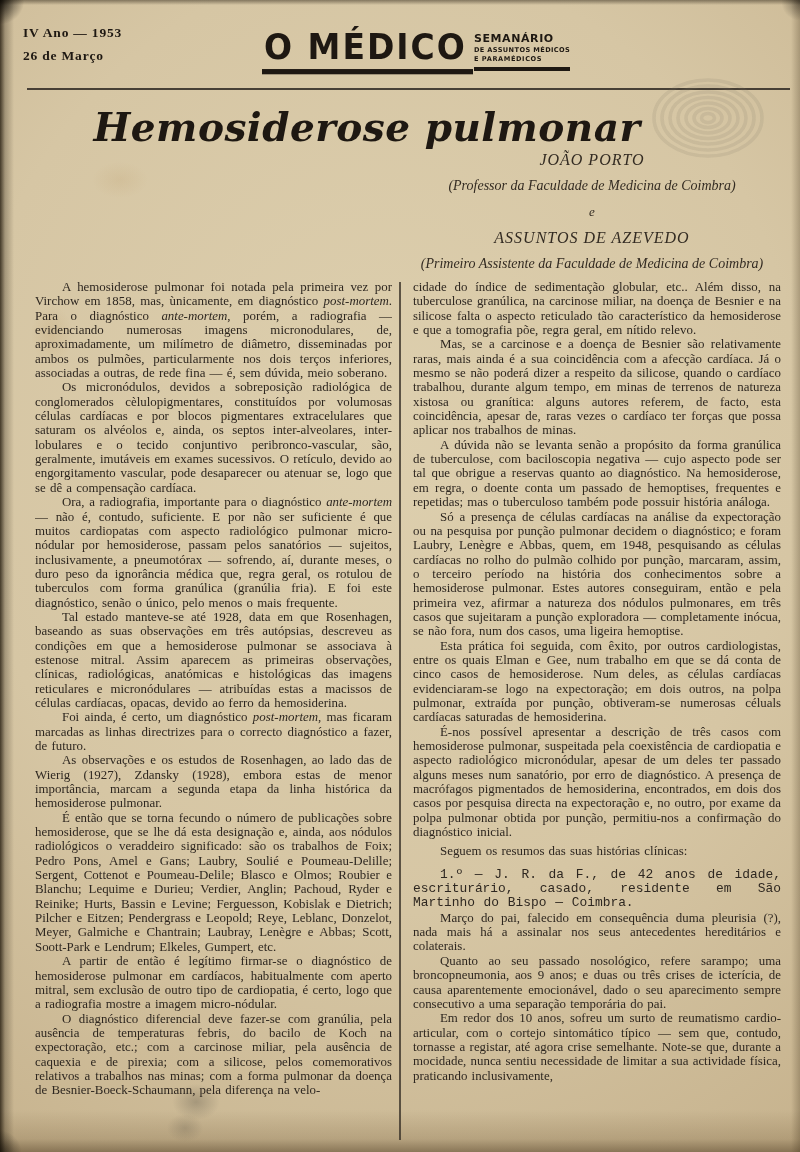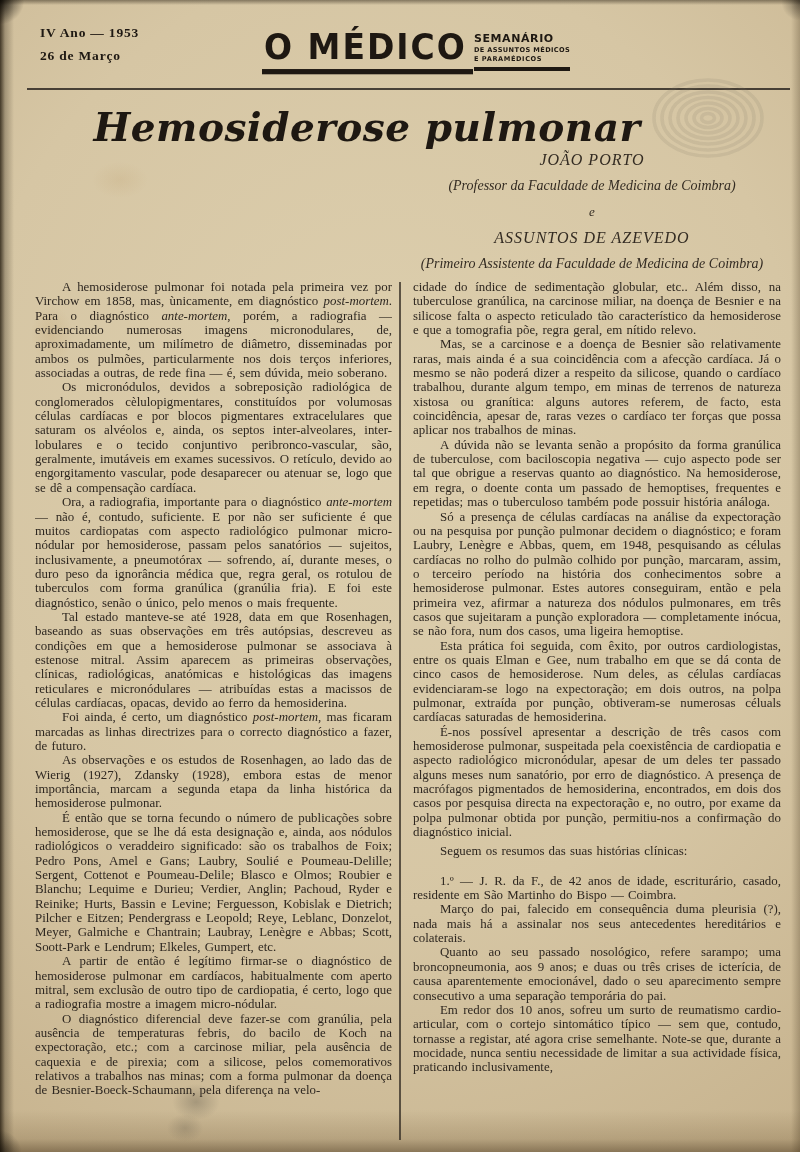--- a/index.html
+++ b/index.html
@@ -27,21 +27,21 @@
       linear-gradient(to bottom, rgba(30,22,10,0.45) 0px, rgba(30,22,10,0) 5px),
       
       linear-gradient(to left, rgba(60,45,22,0.28) 0px, rgba(60,45,22,0) 9px),
       
       linear-gradient(to top, rgba(72,52,26,0.5) 0px, rgba(100,76,42,0.22) 13px, rgba(100,76,42,0) 42px),
       
       radial-gradient(ellipse 95% 75% at 48% 38%, #ddcfae 0%, var(--paper) 55%, #c6b28d 100%);
     font-family:"Liberation Serif", serif;
   }
   
-  .mh-left{position:absolute;left:40px;top:25px;font-size:13.5px;font-weight:600;letter-spacing:0.8px;color:var(--ink-dark);}
+  .mh-left{position:absolute;left:23px;top:25px;font-size:13.5px;font-weight:600;letter-spacing:0.8px;color:var(--ink-dark);}
   .mh-left div{margin-bottom:7px;}
   .mh-right{position:absolute;left:653px;top:27px;font-size:13.5px;font-weight:600;letter-spacing:0.6px;color:var(--ink-dark);}
   .mh-right div{margin-bottom:9px;}
   .mh-logo{position:absolute;left:262px;top:26px;display:flex;align-items:flex-start;}
   .logo-text{
     font-family:"DejaVu Sans", sans-serif;font-weight:bold;font-size:33px;line-height:40px;
     letter-spacing:2px;color:var(--ink-dark);
     border-bottom:5px solid var(--ink-dark);padding:0 6px 1px 2px;
     transform:scaleY(1.05);transform-origin:top left;
   }
@@ -64,21 +64,21 @@
   .a-affil{font-size:14px;margin-bottom:10px;}
   .a-sep{font-size:13px;margin-bottom:9px;}
   
   .col{position:absolute;top:280px;height:864px;overflow:hidden;
     font-size:12.9px;line-height:14.35px;text-align:justify;word-spacing:1px;color:var(--ink);}
   .col-left{left:35px;width:357px;}
   .col-right{left:413px;width:368px;}
   .col p{margin:0;text-indent:27px;}
   .col p.no-indent{text-indent:0;}
   .col p.gap-above{margin-top:5px;}
-  .col p.case-start{margin-top:15px;}
+  .col p.case-start{margin-top:9px;font-family:Liberation Mono, monospace;}
   .divider{position:absolute;left:399px;top:282px;width:2px;height:858px;background:#3c342a;opacity:0.8;}
   i{font-style:italic;}
 </style>
 </head>
 <body>
 
 <div class="page">
 
   <div class="mh-left">
     <div>IV Ano — 1953</div>

